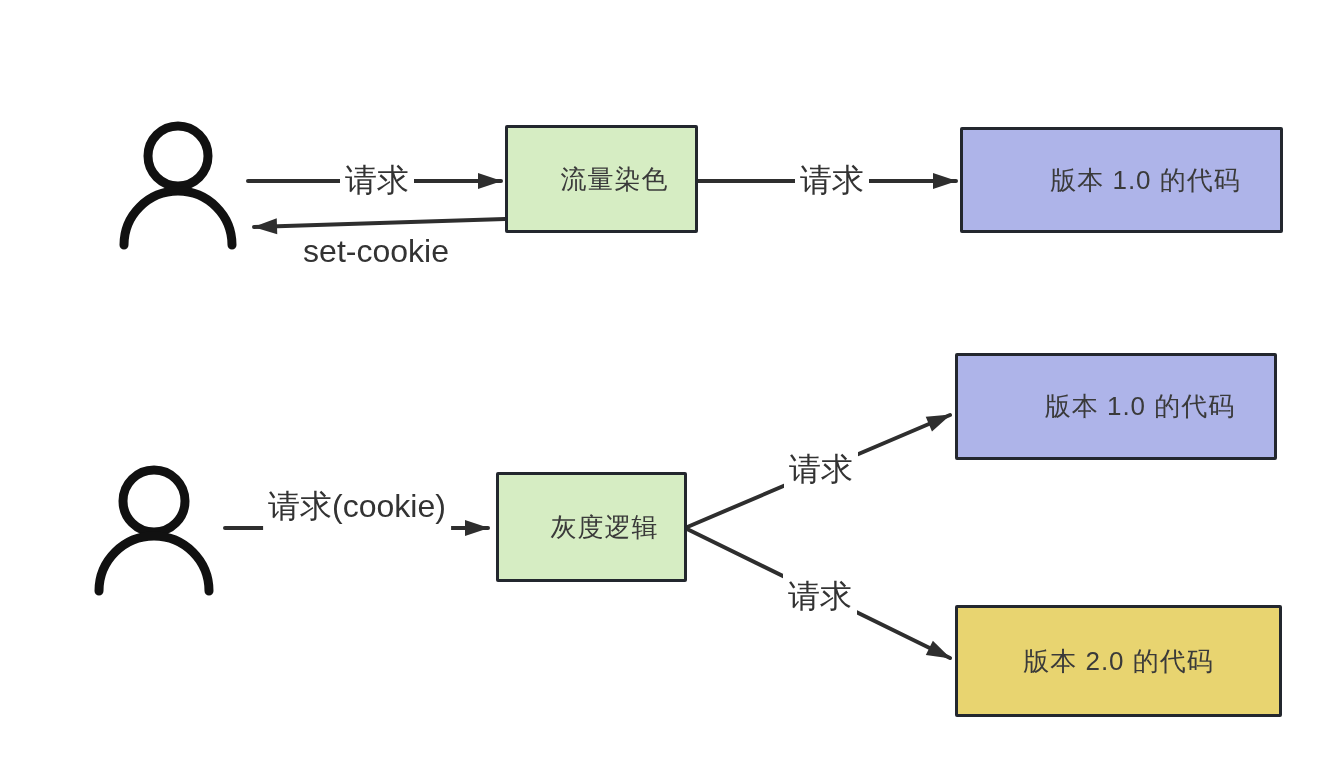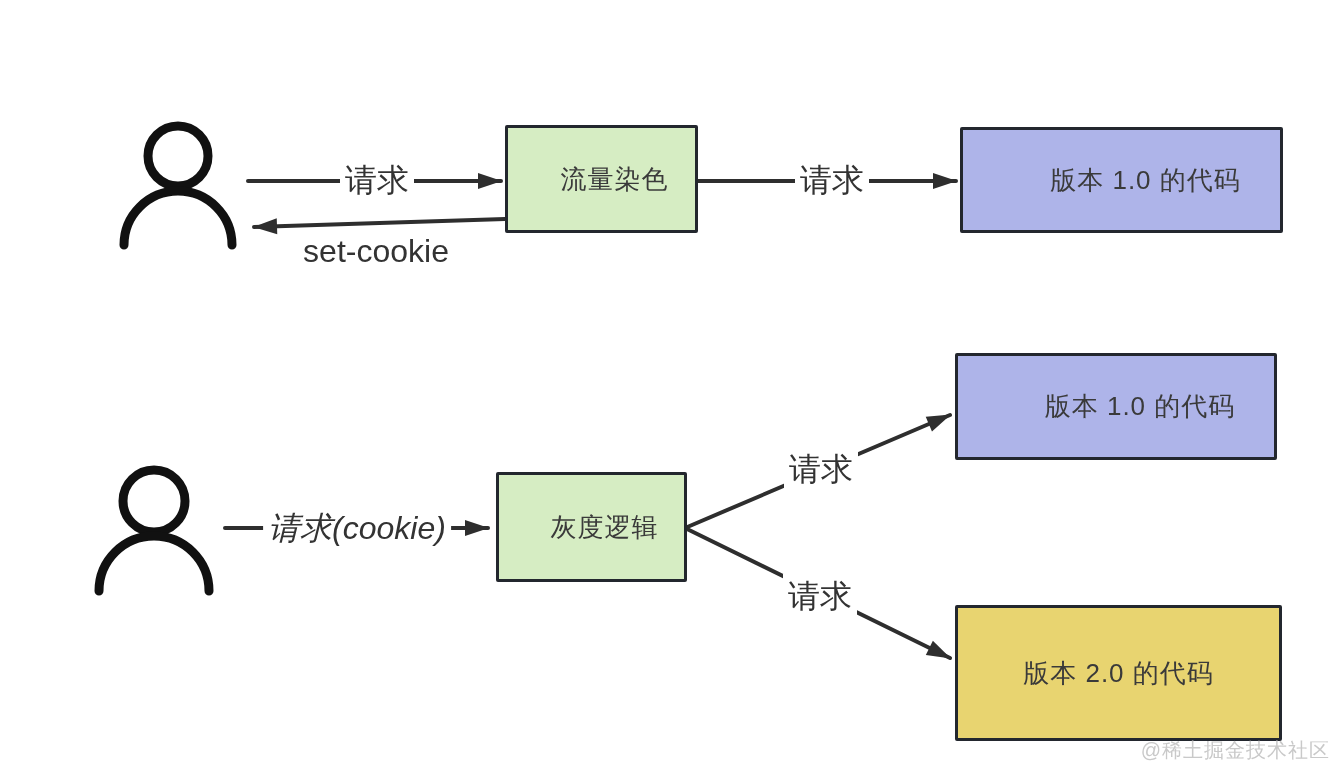--- a/index.html
+++ b/index.html
@@ -105,26 +105,25 @@
   </div>
 
   <div class="node node-green" style="left:496px; top:472px; width:191px; height:110px;">
     <span>灰度逻辑</span>
   </div>
 
   <div class="node node-purple" style="left:955px; top:353px; width:322px; height:107px;">
     <span>版本 1.0 的代码</span>
   </div>
 
-  <div class="node node-yellow" style="left:955px; top:605px; width:327px; height:136px;">
+  <div class="node node-yellow" style="left:955px; top:605px; width:327px; height:112px;">
     <span>版本 2.0 的代码</span>
   </div>
 
   <div class="edge-label" style="left:377px; top:181px;">请求</div>
   <div class="edge-label" style="left:376px; top:226px;margin-top:25px;">set-cookie</div>
   <div class="edge-label" style="left:832px; top:181px;">请求</div>
-  <div class="edge-label" style="left:357px; top:529px;font-style:italic;">请求(cookie)</div>
+  <div class="edge-label" style="left:357px; top:507px;">请求(cookie)</div>
   <div class="edge-label" style="left:821px; top:470px;">请求</div>
   <div class="edge-label" style="left:820px; top:597px;">请求</div>
 
-  <div class="watermark">@稀土掘金技术社区</div>
 
 </div>
 
 </body></html>

